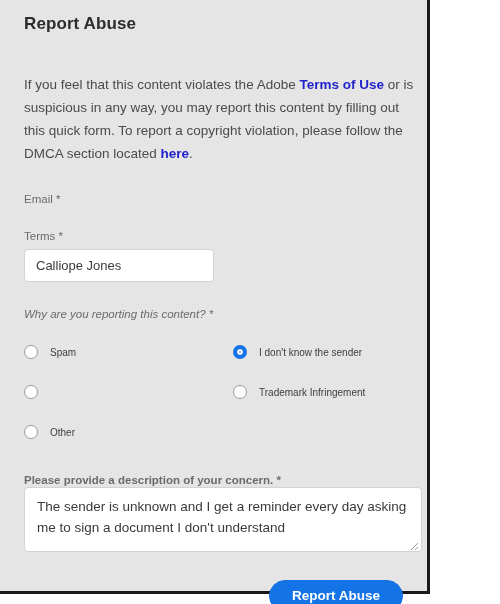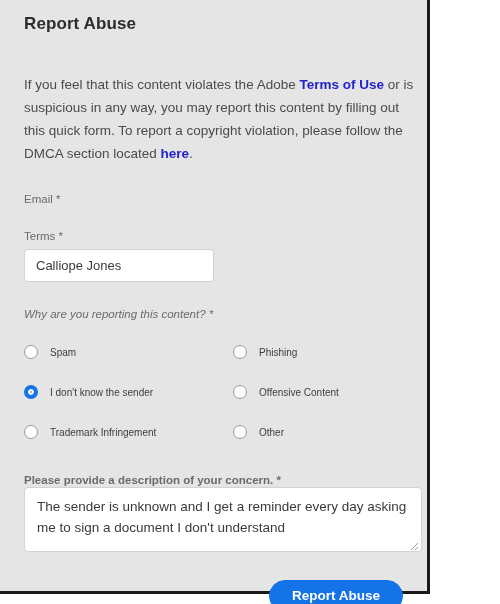--- a/index.html
+++ b/index.html
@@ -231,31 +231,26 @@
 
     <label class="group-label"><span>Why are you reporting this content?</span>
       <span class="req">*</span>
     </label>
 
     <div class="radio-grid">
       <div class="radio-item">
         <span class="radio-dot"></span>
         <span class="radio-label">Spam</span>
       </div>
-      <div class="radio-item">
-        <span class="radio-dot"></span>
-        <span class="radio-label">Phishing</span>
-      </div>
       <div class="radio-item selected">
         <span class="radio-dot"></span>
         <span class="radio-label">I don't know the sender</span>
       </div>
       <div class="radio-item">
         <span class="radio-dot"></span>
-        <span class="radio-label">Offensive Content</span>
       </div>
       <div class="radio-item">
         <span class="radio-dot"></span>
         <span class="radio-label">Trademark Infringement</span>
       </div>
       <div class="radio-item">
         <span class="radio-dot"></span>
         <span class="radio-label">Other</span>
       </div>
     </div>

